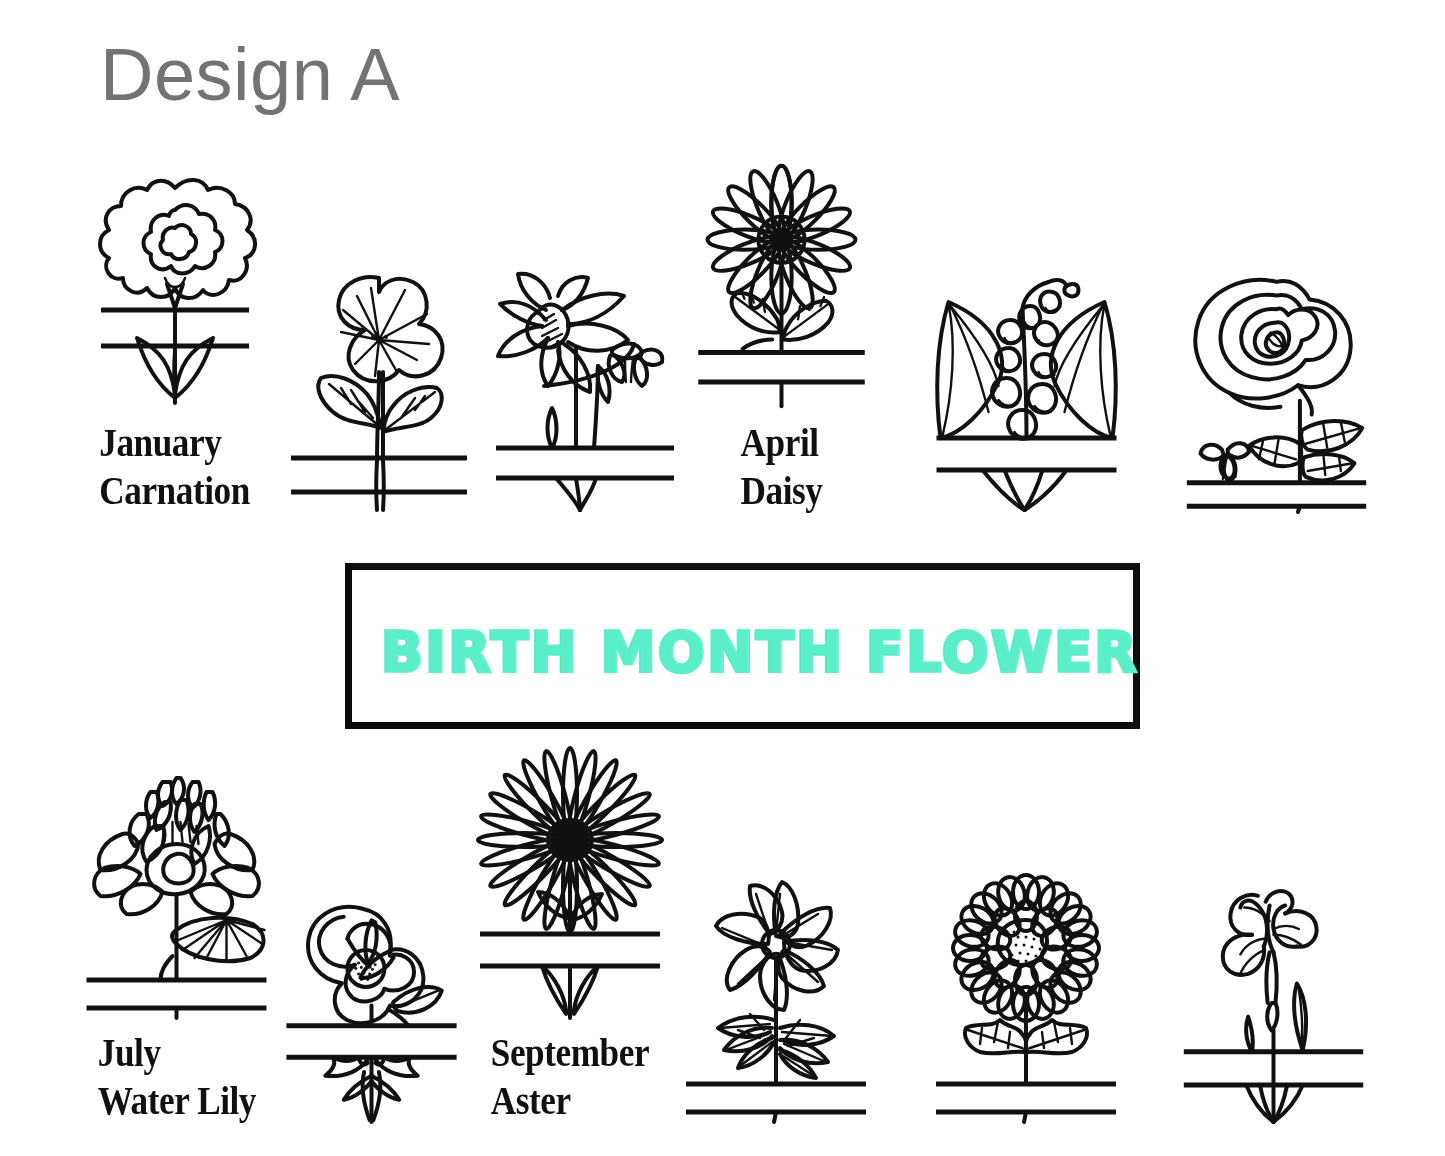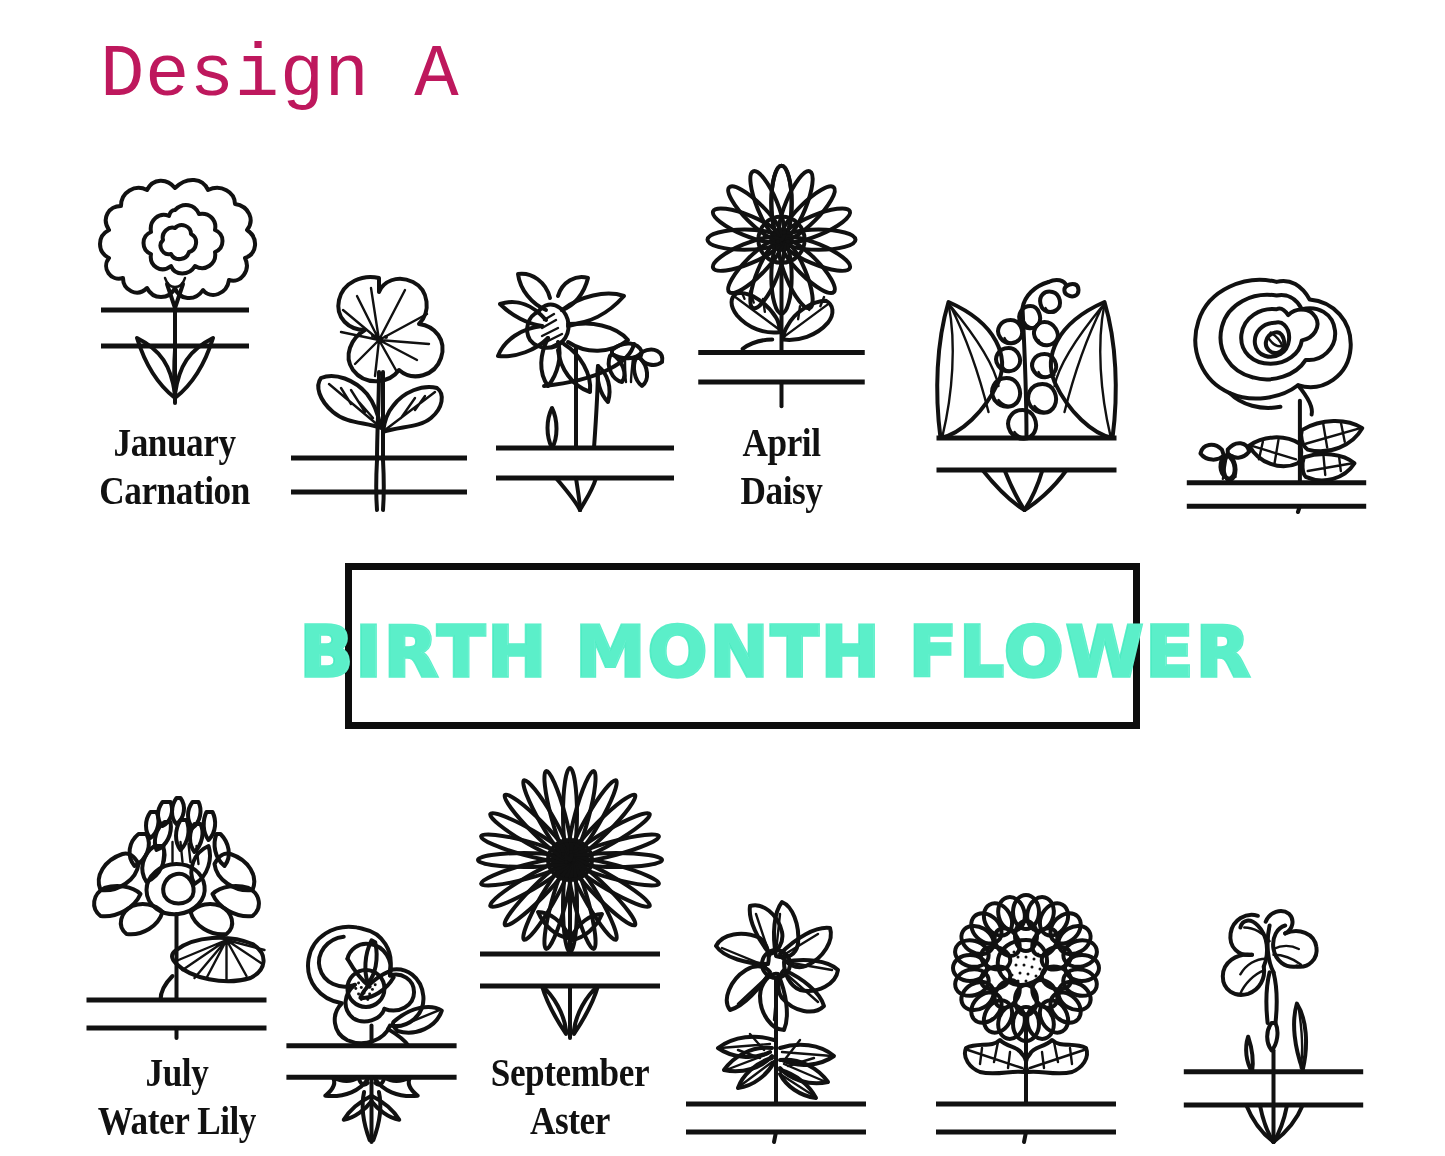--- a/index.html
+++ b/index.html
@@ -15,39 +15,39 @@
     overflow: hidden;
     font-family: "Liberation Serif", serif;
     -webkit-font-smoothing: antialiased;
   }
 
   
   #design-title {
     position: absolute;
     left: 100px;
     top: 38px;
-    font-family: Liberation Mono, monospace;
+    font-family: Liberation Sans, sans-serif;
     font-size: 74px;
     line-height: 1;
-    color: #be185d;
+    color: #737373;
     letter-spacing: 0.5px;
     white-space: nowrap;
   }
 
   
   .flower-row {
     position: absolute;
     left: 0;
     width: 1445px;
     display: flex;
     align-items: flex-end;
     justify-content: center;
   }
   #row-top    { top: 158px; }
-  #row-bottom { top: 788px; }
+  #row-bottom { top: 768px; }
 
   .flower-cell {
     display: flex;
     flex-direction: column;
     align-items: center;
     justify-content: flex-end;
   }
 
   .flower-art {
     width: 100%;
@@ -66,21 +66,21 @@
     stroke-width: 4;
     stroke-linecap: round;
     stroke-linejoin: round;
     vector-effect: non-scaling-stroke;
   }
   .flower-art svg .thin { stroke-width: 2.4; }
   .flower-art svg .rule { stroke-width: 5; stroke-linecap: butt; }
   .flower-art svg .dot  { fill: #111111; stroke: none; }
 
   .flower-caption {
-    text-align: center;
+    text-align: left;
     font-family: "Liberation Serif", serif;
     font-weight: bold;
     color: #111111;
     line-height: 1.05;
     margin-top: 14px;
     white-space: nowrap;
   }
   .caption-month,
   .caption-name {
     display: block;
@@ -110,30 +110,30 @@
     position: absolute;
     left: 345px;
     top: 563px;
     width: 795px;
     height: 166px;
     border: 7px solid #0d0d0d;
     box-sizing: border-box;
   }
   #banner-text {
     position: absolute;
-    left: 376px;
+    left: 360px;
     top: 612px;
     width: 800px;
     height: 80px;
     display: flex;
     align-items: center;
     justify-content: center;
     font-family: "DejaVu Sans", sans-serif;
     font-weight: bold;
-    font-size: 70px;
+    font-size: 55px;
     letter-spacing: 2.5px;
     color: #5BEFC9;
     white-space: nowrap;
     text-shadow: 0 0 1px #5BEFC9, 0.6px 0 0 #7ff4d8, -0.6px 0 0 #44e9bd;
     -webkit-text-stroke: 3.5px #5BEFC9;
     paint-order: stroke fill;
   }
 </style>
 </head>
 <body>

